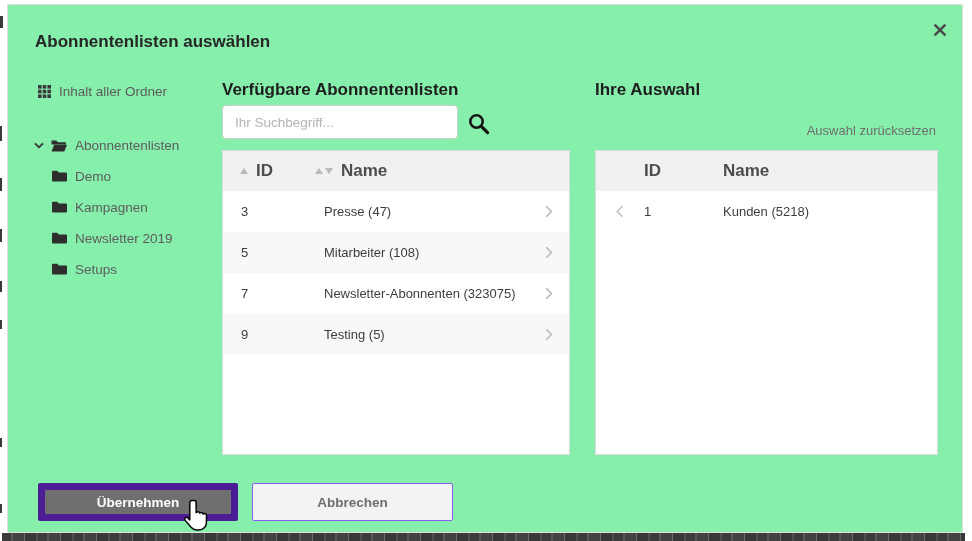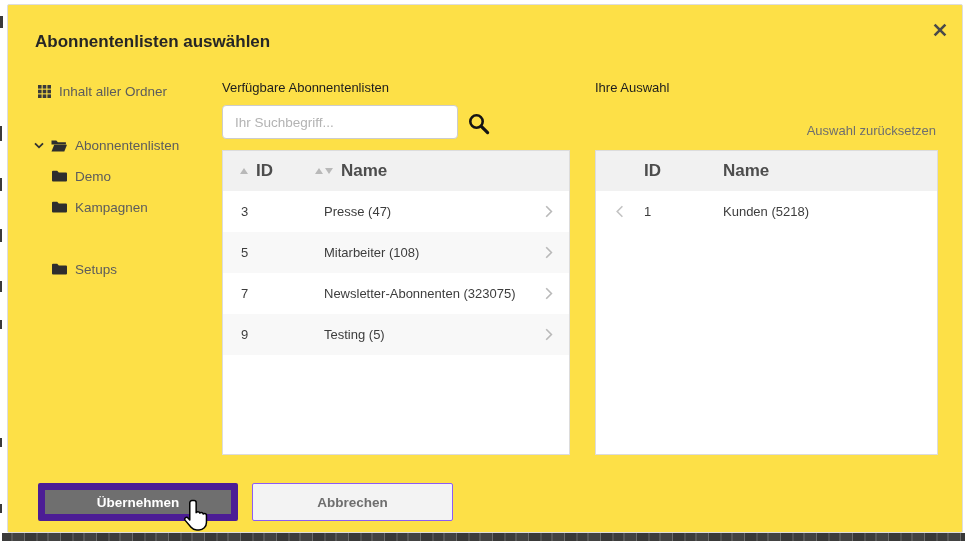--- a/index.html
+++ b/index.html
@@ -9,31 +9,31 @@
     font-family:"Liberation Sans","DejaVu Sans",sans-serif; background:#fff;
   }
   
   .bf { position:absolute; left:0; width:2px; background:#3a3a3a; }
   .backdrop-bottom {
     position:absolute; left:2px; right:7px; top:533px; height:8px;
     background:repeating-linear-gradient(90deg,#3c3c3c 0 9px,#575757 9px 11px,#424242 11px 22px,#6b6b6b 22px 23px,#383838 23px 34px,#505050 34px 36px);
   }
   .modal {
     position:absolute; left:7px; top:4px; width:956px; height:529px;
-    background:#fde047; border:1px solid #ddd; border-radius:2px;
+    background:#86efac; border:1px solid #ddd; border-radius:2px;
   }
   .modal-title { position:absolute; left:27px; top:27px; font-size:17px; font-weight:bold; color:#262626; }
   .close-btn { position:absolute; left:920px; top:13px; width:24px; height:24px; background:none; border:none; cursor:pointer; display:flex; align-items:center; justify-content:center; }
 
   
   .side-row { position:absolute; display:flex; align-items:center; height:20px; color:#5c5c5c; font-size:13.5px; cursor:pointer; white-space:nowrap; }
   .side-row .ic { display:flex; align-items:center; margin-right:8px; }
 
   
-  .col-heading { position:absolute; top:75px; font-size:13px; font-weight:normal; color:#1d1d1d; }
+  .col-heading { position:absolute; top:75px; font-size:17px; font-weight:bold; color:#1d1d1d; }
 
   
   .search-input {
     position:absolute; left:214px; top:100px; width:236px; height:34px;
     border:1px solid #ccc; border-radius:4px; padding:0 12px; font-size:13.5px;
     color:#444; font-family:inherit; outline:none;
   }
   .search-input::placeholder { color:#b3b3b3; }
   .search-btn { position:absolute; left:459px; top:106px; width:26px; height:26px; background:none; border:none; cursor:pointer; padding:0; }
 
@@ -143,20 +143,28 @@
       <span>Demo</span>
     </div>
     <div class="side-row" style="left:44px;top:192px">
       <span class="ic">
         <svg width="15" height="12" viewBox="0 0 15 12" fill="#2e2e2e">
             <path d="M0 1.8 Q0 0.8 1 0.8 h4.2 l1.6 1.8 h7.2 Q15 2.6 15 3.6 v7 Q15 11.6 14 11.6 H1 Q0 11.6 0 10.6 Z"></path>
           </svg>
       </span>
       <span>Kampagnen</span>
     </div>
+    <div class="side-row" style="left:44px;top:223px">
+      <span class="ic">
+        <svg width="15" height="12" viewBox="0 0 15 12" fill="#2e2e2e">
+            <path d="M0 1.8 Q0 0.8 1 0.8 h4.2 l1.6 1.8 h7.2 Q15 2.6 15 3.6 v7 Q15 11.6 14 11.6 H1 Q0 11.6 0 10.6 Z"></path>
+          </svg>
+      </span>
+      <span>Newsletter 2019</span>
+    </div>
     <div class="side-row" style="left:44px;top:254px">
       <span class="ic">
         <svg width="15" height="12" viewBox="0 0 15 12" fill="#2e2e2e">
             <path d="M0 1.8 Q0 0.8 1 0.8 h4.2 l1.6 1.8 h7.2 Q15 2.6 15 3.6 v7 Q15 11.6 14 11.6 H1 Q0 11.6 0 10.6 Z"></path>
           </svg>
       </span>
       <span>Setups</span>
     </div>
 
     <div class="col-heading" style="left:214px">Verfügbare Abonnentenlisten</div>

